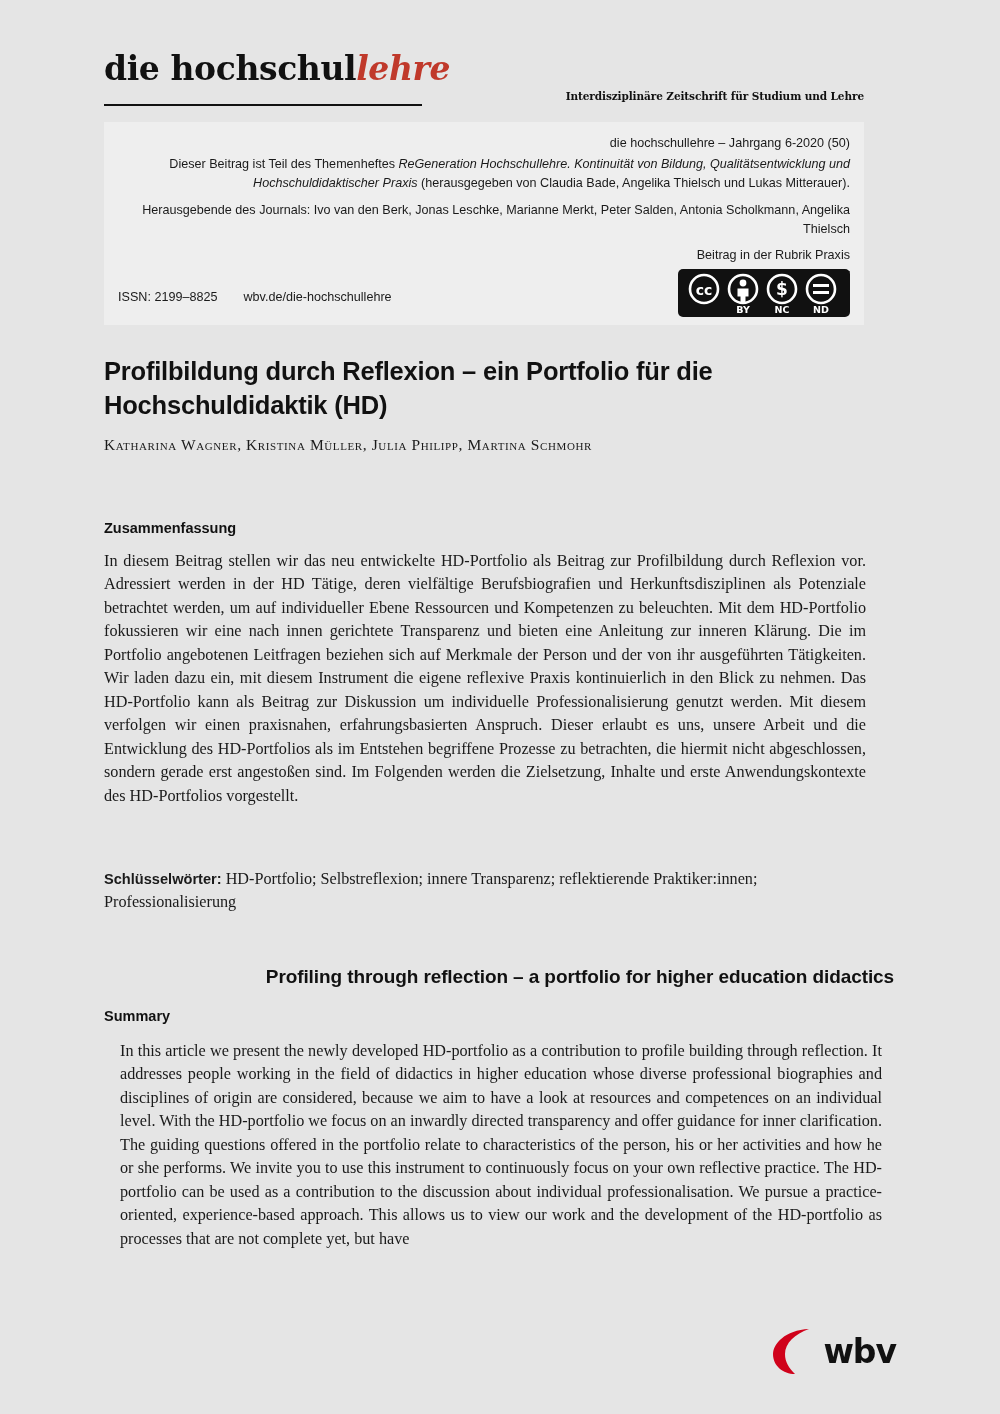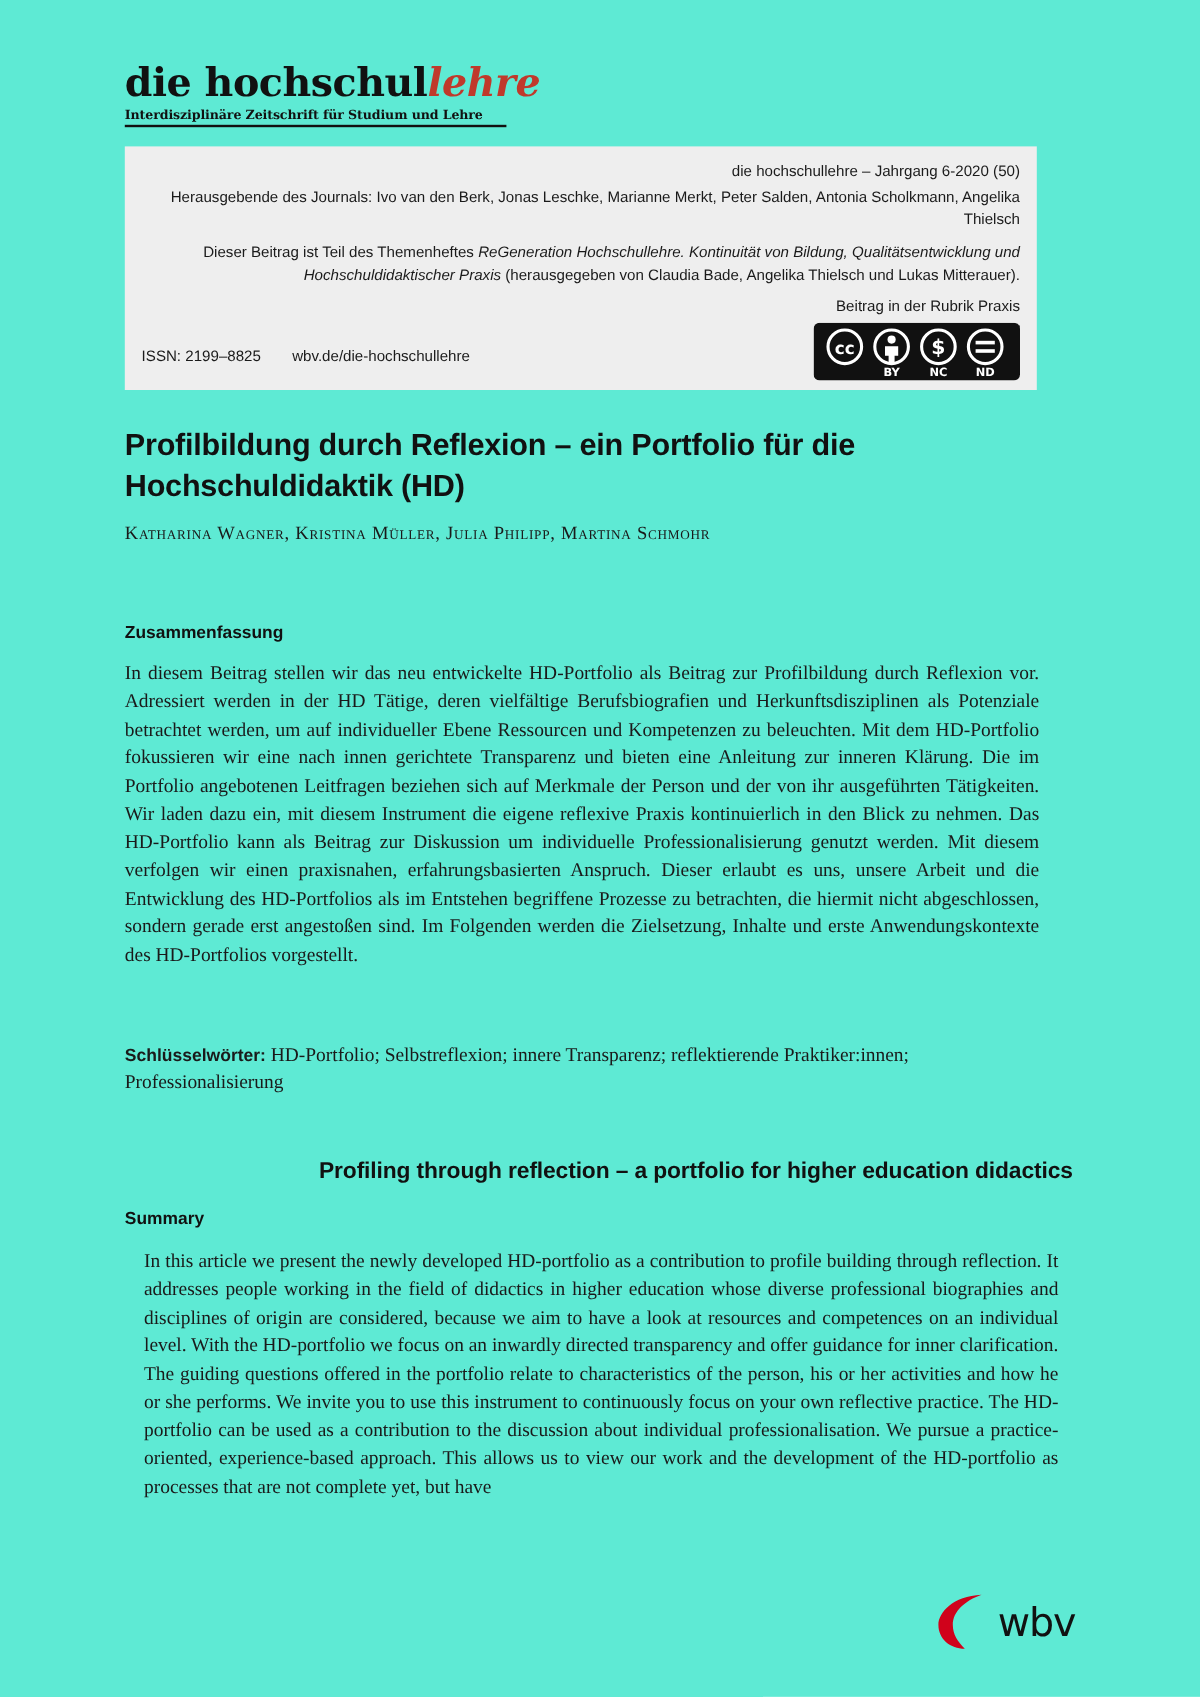--- a/index.html
+++ b/index.html
@@ -13,21 +13,21 @@
     font-family: "Liberation Serif", serif;
     color: #1a1a1a;
     position: relative;
     overflow: hidden;
   }
   .page {
     position: absolute;
     left: 0; top: 0;
     width: 1000px;
     height: 1414px;
-    background: #5eead4;
+    background: #e5e5e5;
   }
 
   
   .masthead {
     position: absolute;
     left: 104px;
     top: 52px;
     width: 760px;
   }
   .masthead-title {
@@ -42,20 +42,21 @@
     font-style: italic;
     color: #c0392b;
   }
   .masthead-sub {
     font-family: "DejaVu Serif", serif;
     font-size: 10.5px;
     font-weight: bold;
     color: #111;
     margin-top: 3px;
     letter-spacing: -0.1px;
+    text-align: right;
   }
   .masthead-rule {
     border-bottom: 2px solid #111;
     width: 318px;
     margin-top: 2px;
   }
 
   
   .metabox {
     position: absolute;
@@ -159,40 +160,40 @@
     display: flex;
     align-items: center;
     gap: 8px;
   }
   .wbv-mark {
     width: 46px; height: 50px;
   }
   .wbv-word {
     font-family: "DejaVu Sans", sans-serif;
     font-size: 33px;
-    font-weight: normal;
+    font-weight: bold;
     color: #111;
     letter-spacing: -1px;
   }
 </style>
 </head>
 <body>
 
 <div class="page">
 
   <div class="masthead">
     <div class="masthead-title"><span>die hochschul</span><span class="italic-part">lehre</span></div>
     <div class="masthead-sub">Interdisziplinäre Zeitschrift für Studium und Lehre</div>
     <div class="masthead-rule"></div>
   </div>
 
   <div class="metabox">
     <p class="tight">die hochschullehre – Jahrgang 6-2020 (50)</p>
+    <p><span>Dieser Beitrag ist Teil des Themenheftes </span><em>ReGeneration Hochschullehre. Kontinuität von Bildung, Qualitätsentwicklung und Hochschuldidaktischer Praxis</em><span> (herausgegeben von Claudia Bade, Angelika Thielsch und Lukas Mitterauer).</span></p>
     <p>Herausgebende des Journals: Ivo van den Berk, Jonas Leschke, Marianne Merkt, Peter Salden, Antonia Scholkmann, Angelika Thielsch</p>
-    <p><span>Dieser Beitrag ist Teil des Themenheftes </span><em>ReGeneration Hochschullehre. Kontinuität von Bildung, Qualitätsentwicklung und Hochschuldidaktischer Praxis</em><span> (herausgegeben von Claudia Bade, Angelika Thielsch und Lukas Mitterauer).</span></p>
     <p class="tight">Beitrag in der Rubrik Praxis</p>
     <p class="tight">DOI: 10.3278/HSL2050W</p>
     <p class="meta-issn-row">
       <span>ISSN: 2199–8825</span>
       <span>wbv.de/die-hochschullehre</span>
     </p>
 
     <div class="cc-badge">
       <svg viewBox="0 0 172 48" width="172" height="48" aria-hidden="true">
         <rect x="0" y="0" width="172" height="48" rx="5" fill="#111111"></rect>

